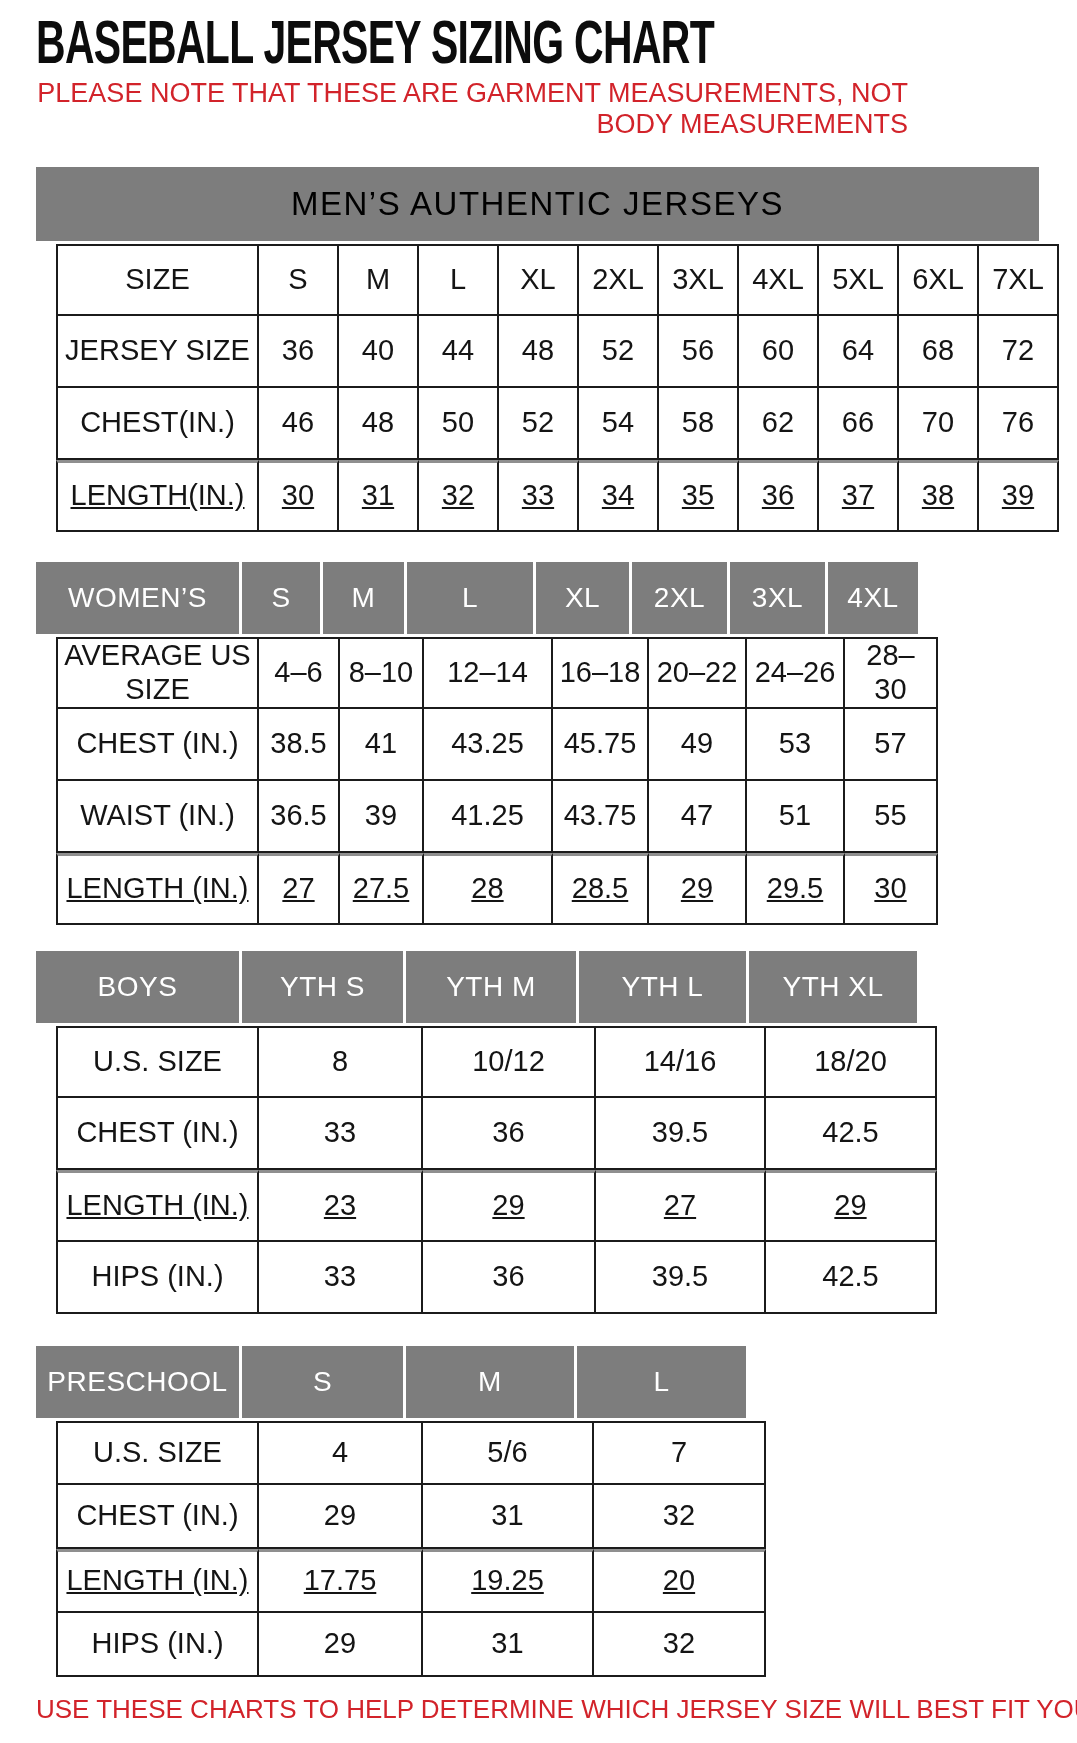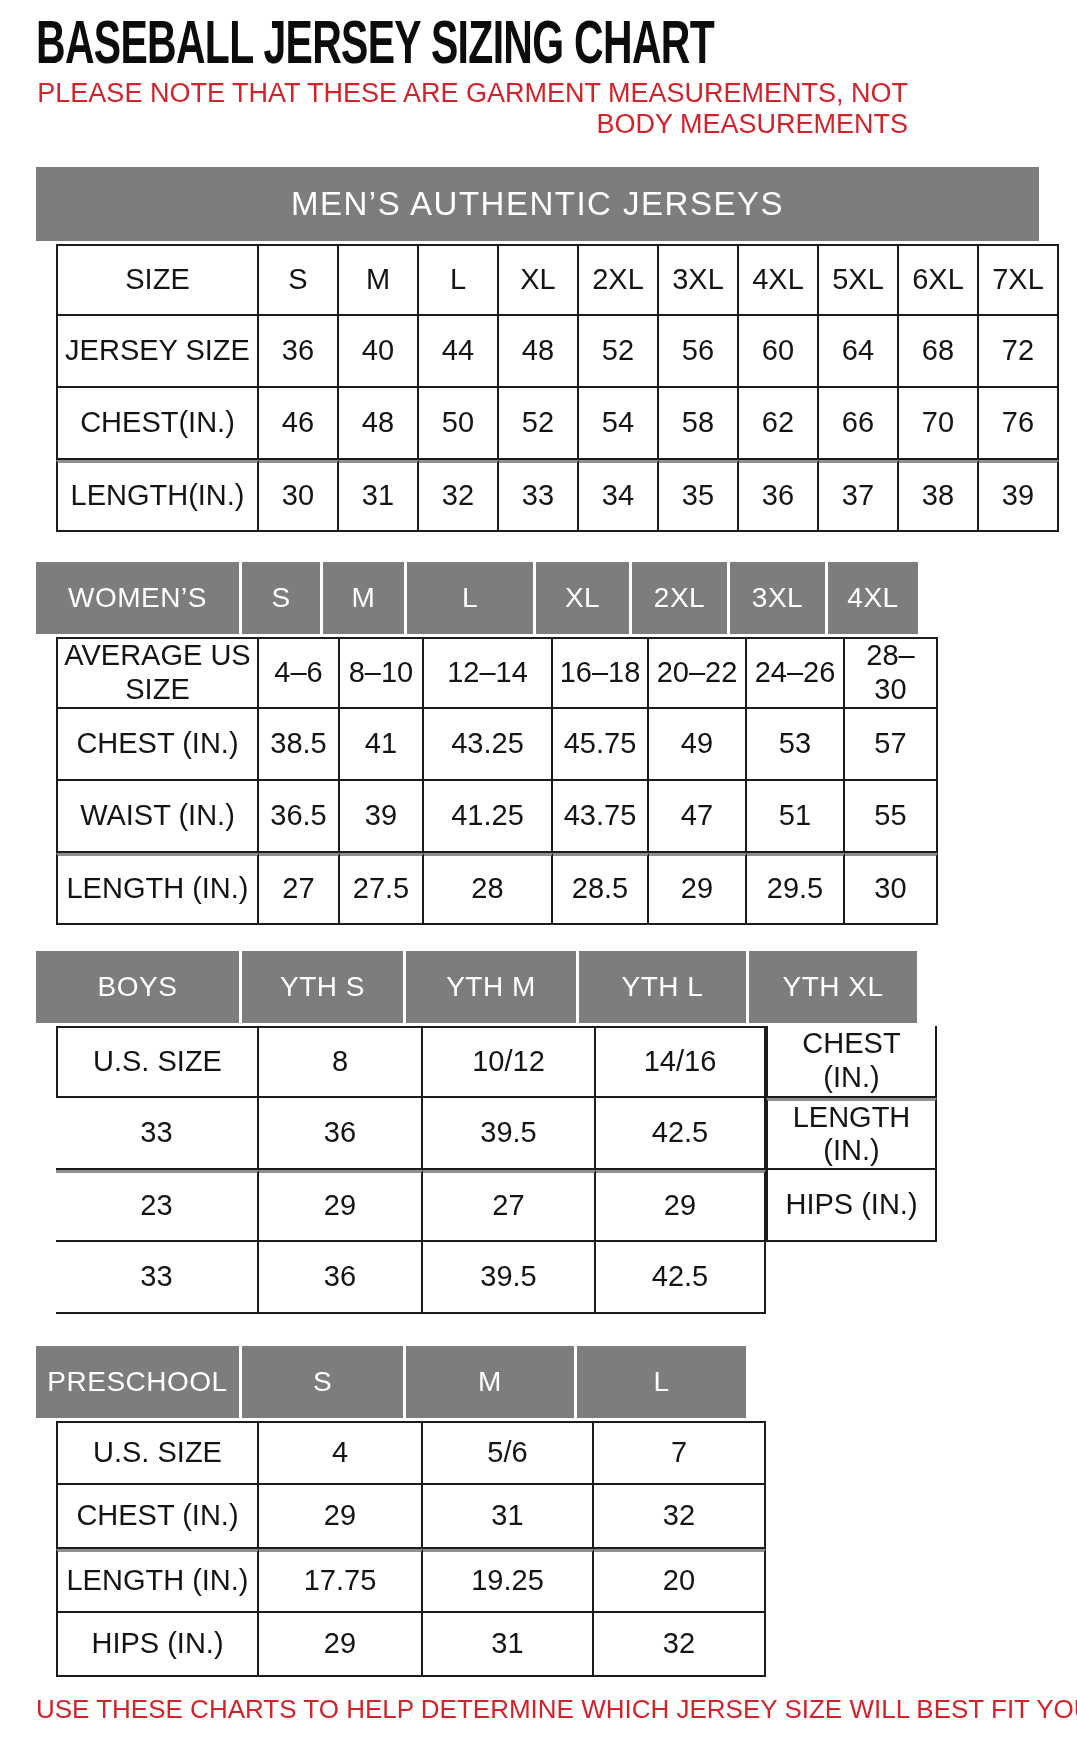--- a/index.html
+++ b/index.html
@@ -39,42 +39,42 @@
   
   .tbl{margin-top:26px;}
   .tbl.womens{margin-top:30px;}
   .tbl.boys{}
   .tbl.preschool{margin-top:32px;}
 
   .banner{
     width:1003px;height:74px;margin-bottom:3px;
     background:var(--header-gray);
     display:flex;align-items:center;justify-content:center;
-    color:#ffffff;font-size:33px;letter-spacing:1.5px;
+    color:#000000;font-size:33px;letter-spacing:1.5px;
   }
   .t-head{display:grid;margin-bottom:3px;}
   .hcell{
     height:72px;background:var(--header-gray);
     display:flex;align-items:center;justify-content:center;
     color:#ffffff;font-size:28px;letter-spacing:0.5px;
     border-left:3px solid #ffffff;
   }
   .hcell:first-child{border-left:none;}
   .t-body{display:grid;padding-left:20px;}
   .cell{
     height:72px;background:#ffffff;
     display:flex;align-items:center;justify-content:center;
     text-align:center;font-size:29px;line-height:1.15;
     padding:0 6px;
     border-right:2px solid var(--border-black);
     border-bottom:2px solid var(--border-black);
   }
   .cell.firstcol{border-left:2px solid var(--border-black);}
   .cell.row0{border-top:2px solid var(--border-black);}
-  .cell.sep{border-top:3px solid var(--sep-gray);}
+  .cell.sep{border-top:3px solid var(--sep-gray);text-decoration:underline;}
   
   .grid-mens{grid-template-columns:203px repeat(10,80px);width:1003px;}
   .grid-womens{grid-template-columns:203px 81px 84px 129px 96px 98px 98px 93px;width:882px;}
   .grid-boys{grid-template-columns:203px 164px 173px 170px 171px;width:881px;}
   .grid-preschool{grid-template-columns:203px 164px 171px 172px;width:620px;}
   .preschool .cell{height:64px;}
 </style>
 </head>
 <body>
 
@@ -185,20 +185,21 @@
       <div class="hcell">YTH S</div>
       <div class="hcell">YTH M</div>
       <div class="hcell">YTH L</div>
       <div class="hcell">YTH XL</div>
     </div>
   <div class="t-body grid-boys">
       <div class="cell firstcol row0">U.S. SIZE</div>
       <div class="cell row0">8</div>
       <div class="cell row0">10/12</div>
       <div class="cell row0">14/16</div>
+      <div class="cell row0">18/20</div>
       <div class="cell firstcol">CHEST (IN.)</div>
       <div class="cell">33</div>
       <div class="cell">36</div>
       <div class="cell">39.5</div>
       <div class="cell">42.5</div>
       <div class="cell firstcol sep">LENGTH (IN.)</div>
       <div class="cell sep">23</div>
       <div class="cell sep">29</div>
       <div class="cell sep">27</div>
       <div class="cell sep">29</div>

